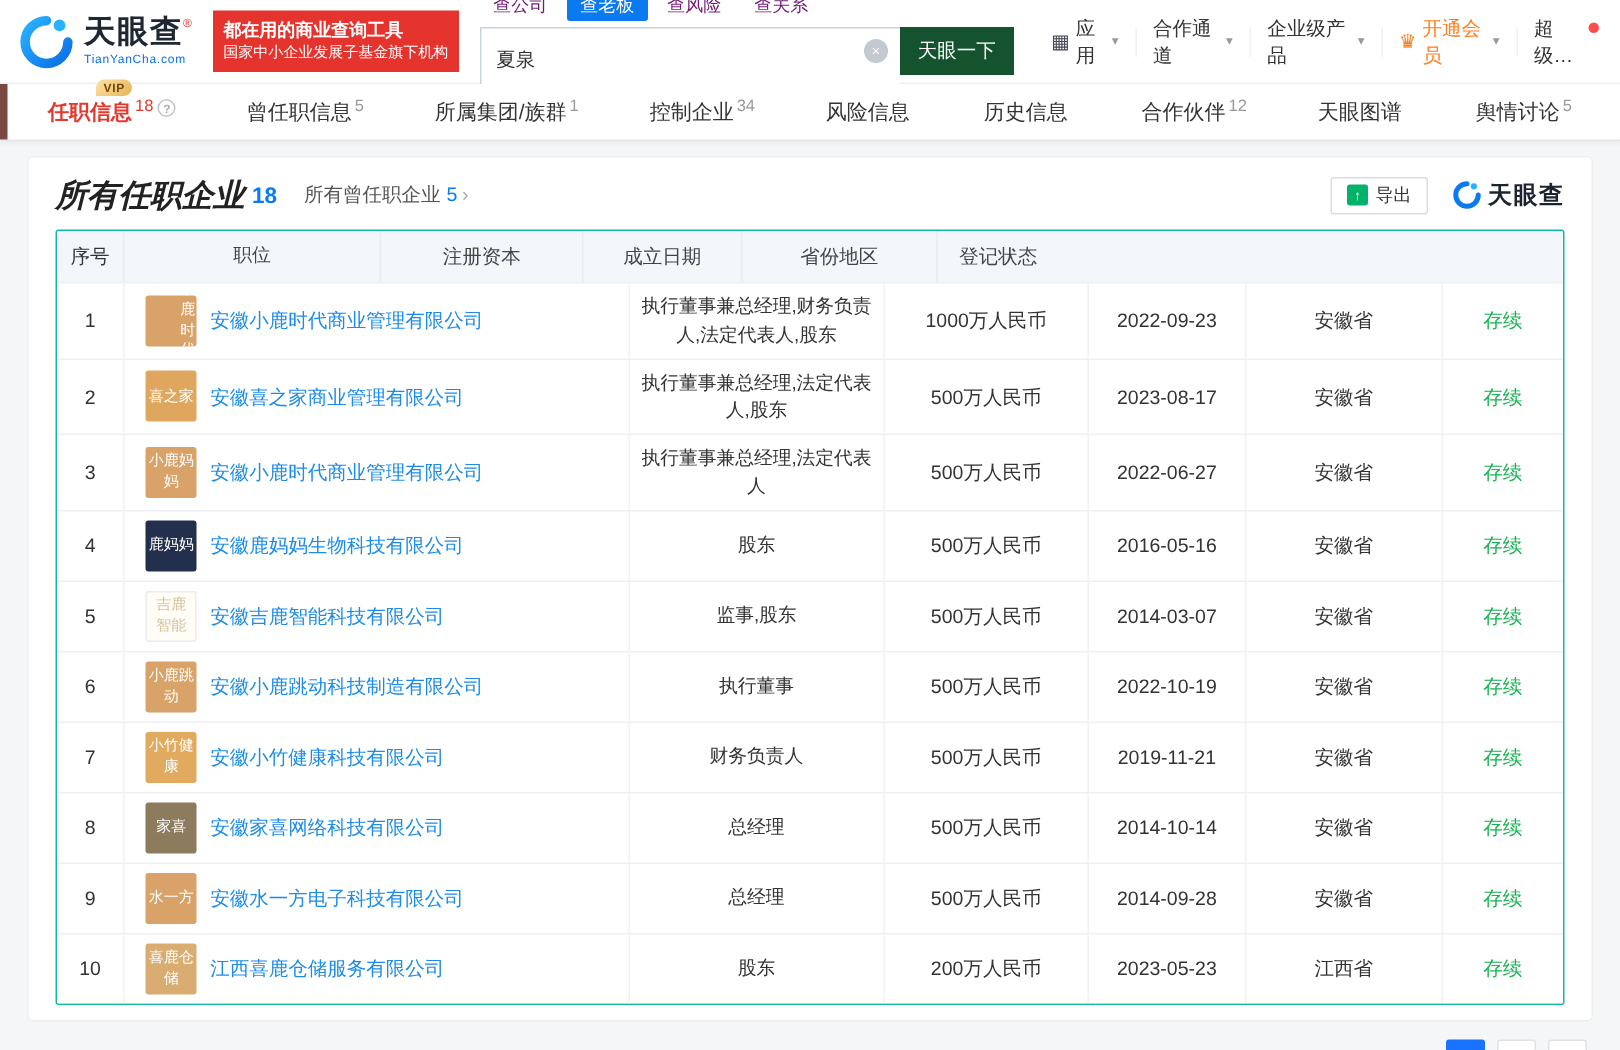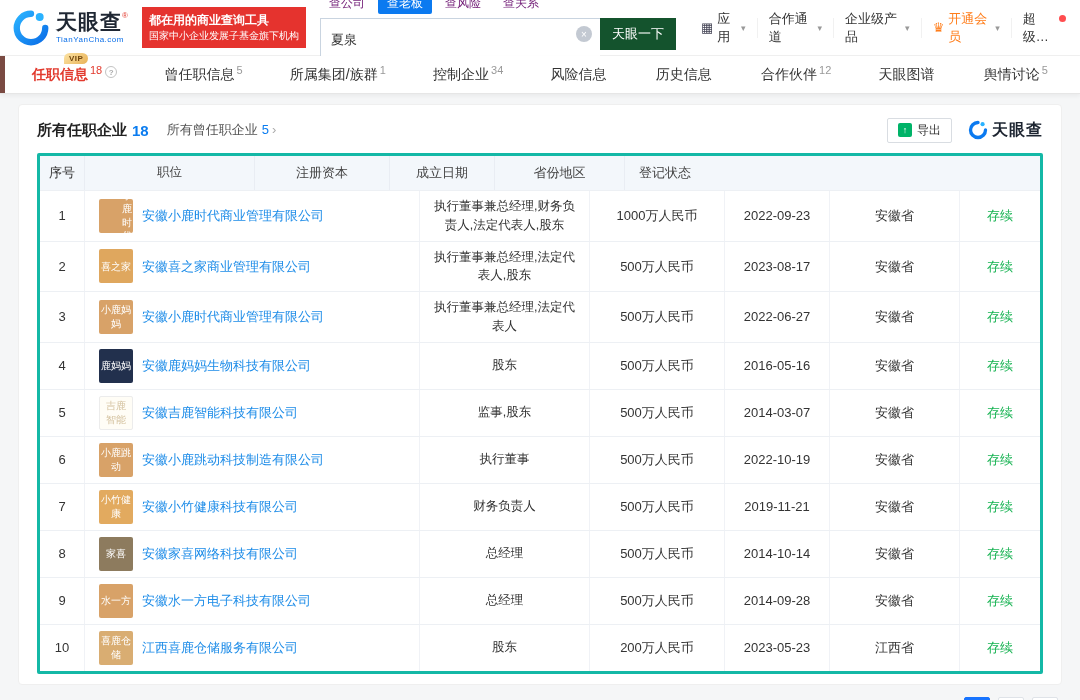--- a/index.html
+++ b/index.html
@@ -53,35 +53,35 @@
     background:linear-gradient(135deg,#fce3a4,#e8b257); color:#70460e; font-size:8px;
     font-weight:bold; padding:1px 5px; border-radius:7px 7px 7px 0; letter-spacing:.5px; }
   .info-ic { display:inline-flex; width:12px; height:12px; border:1px solid #c3c3c3;
     border-radius:50%; color:#aaa; font-size:8px; align-items:center; justify-content:center;
     margin-left:3px; position:relative; top:-4px; }
 
   
   .content { padding:10px 18px 0; }
   .card { background:#fff; border:1px solid #efefef; border-radius:4px; padding:12px 18px 10px; }
   .card-head { display:flex; align-items:center; height:26px; }
-  .sec-title { font-size:15px; font-weight:bold; color:#222; }
+  .sec-title { font-size:21px; font-weight:bold; color:#222;font-style:italic; }
   .sec-count { font-size:15px; font-weight:bold; color:#0a7cf0; margin-left:5px; }
   .sec-sub { font-size:13px; color:#555; margin-left:18px; cursor:pointer; }
   .sec-sub-count { font-size:13px; color:#0a7cf0; margin-left:4px; }
   .sec-arrow { font-size:13px; color:#aaa; margin-left:3px; }
   .head-right { margin-left:auto; display:flex; align-items:center; gap:16px; }
   .export-btn { display:flex; align-items:center; gap:5px; border:1px solid #d9dde2;
     border-radius:2px; padding:3px 10px; font-size:12px; color:#333; background:#fff; cursor:pointer; }
   .export-ic { width:14px; height:14px; border-radius:2px; background:#00b368; color:#fff;
     font-size:9px; display:flex; align-items:center; justify-content:center; }
   .watermark { display:flex; align-items:center; gap:4px; }
   .wm-text { font-size:16px; font-weight:900; color:#1c2430; letter-spacing:1px; }
 
   
-  .table { margin-top:10px; border:3px solid #14b8a6; border-radius:2px; overflow:hidden; }
+  .table { margin-top:10px; border:1px solid #14b8a6; border-radius:2px; overflow:hidden; }
   .thead { display:flex; background:#f3f7fb; }
   .th { padding:8px 4px; font-size:13px; color:#444; text-align:center;
     border-right:1px solid #e9edf3; }
   .th:last-child { border-right:none; }
   .tr { display:flex; border-top:1px solid #edf0f4; min-height:43px; align-items:stretch; background:#fff; }
   .td { display:flex; align-items:center; justify-content:center; padding:6px 8px;
     font-size:13px; color:#333; text-align:center; border-right:1px solid #f0f2f6; line-height:1.5; }
   .td:last-child { border-right:none; }
   .c-no   { width:4.5%; color:#333; }
   .c-name { width:33.5%; justify-content:flex-start; text-align:left; gap:9px; padding-left:14px; }

